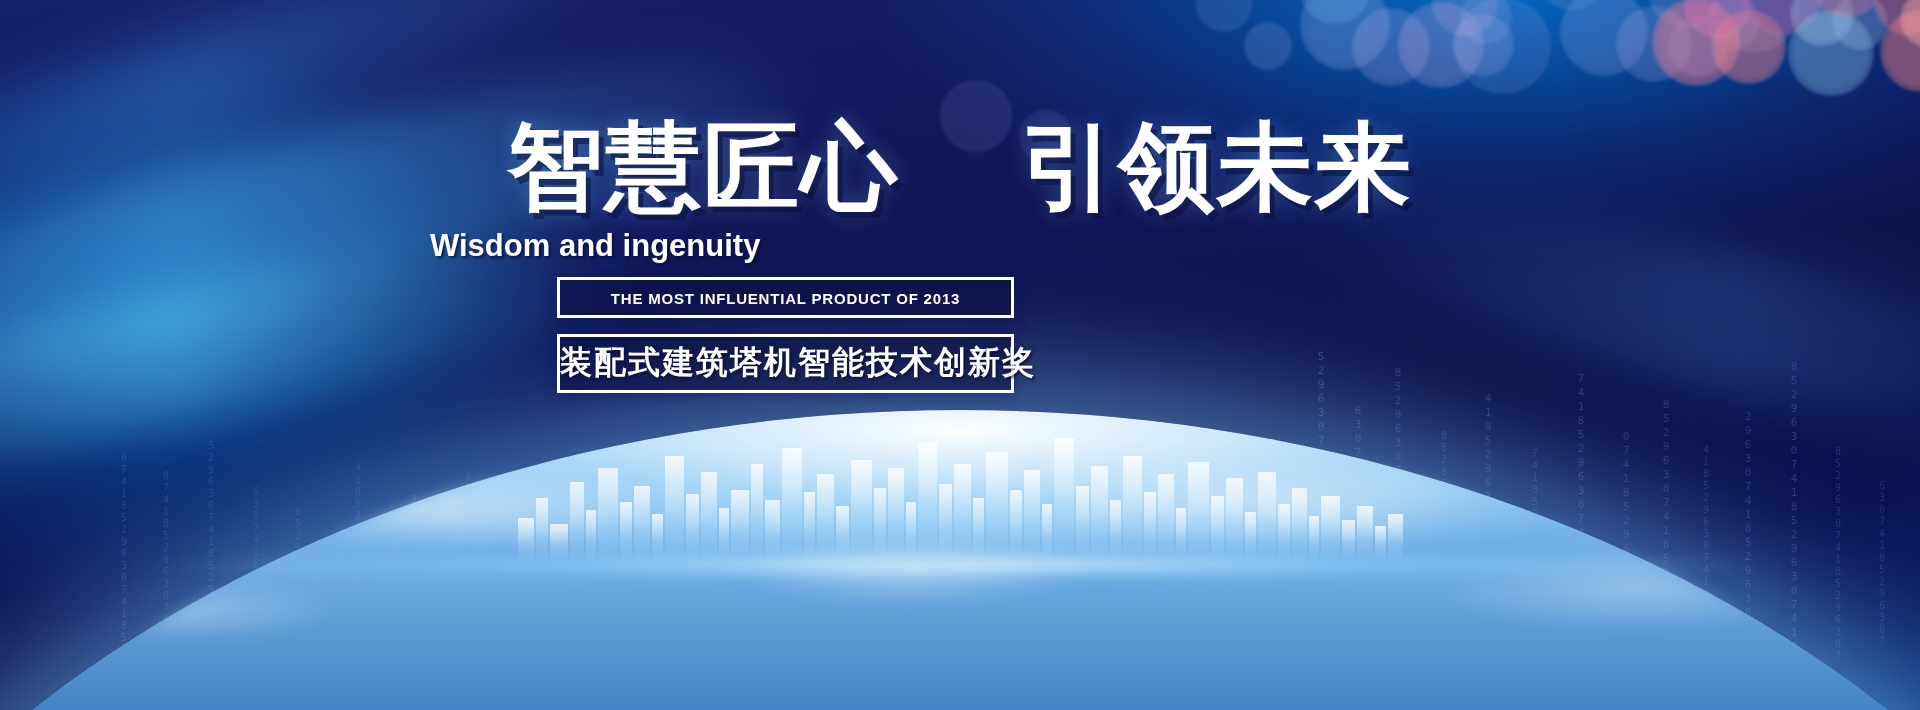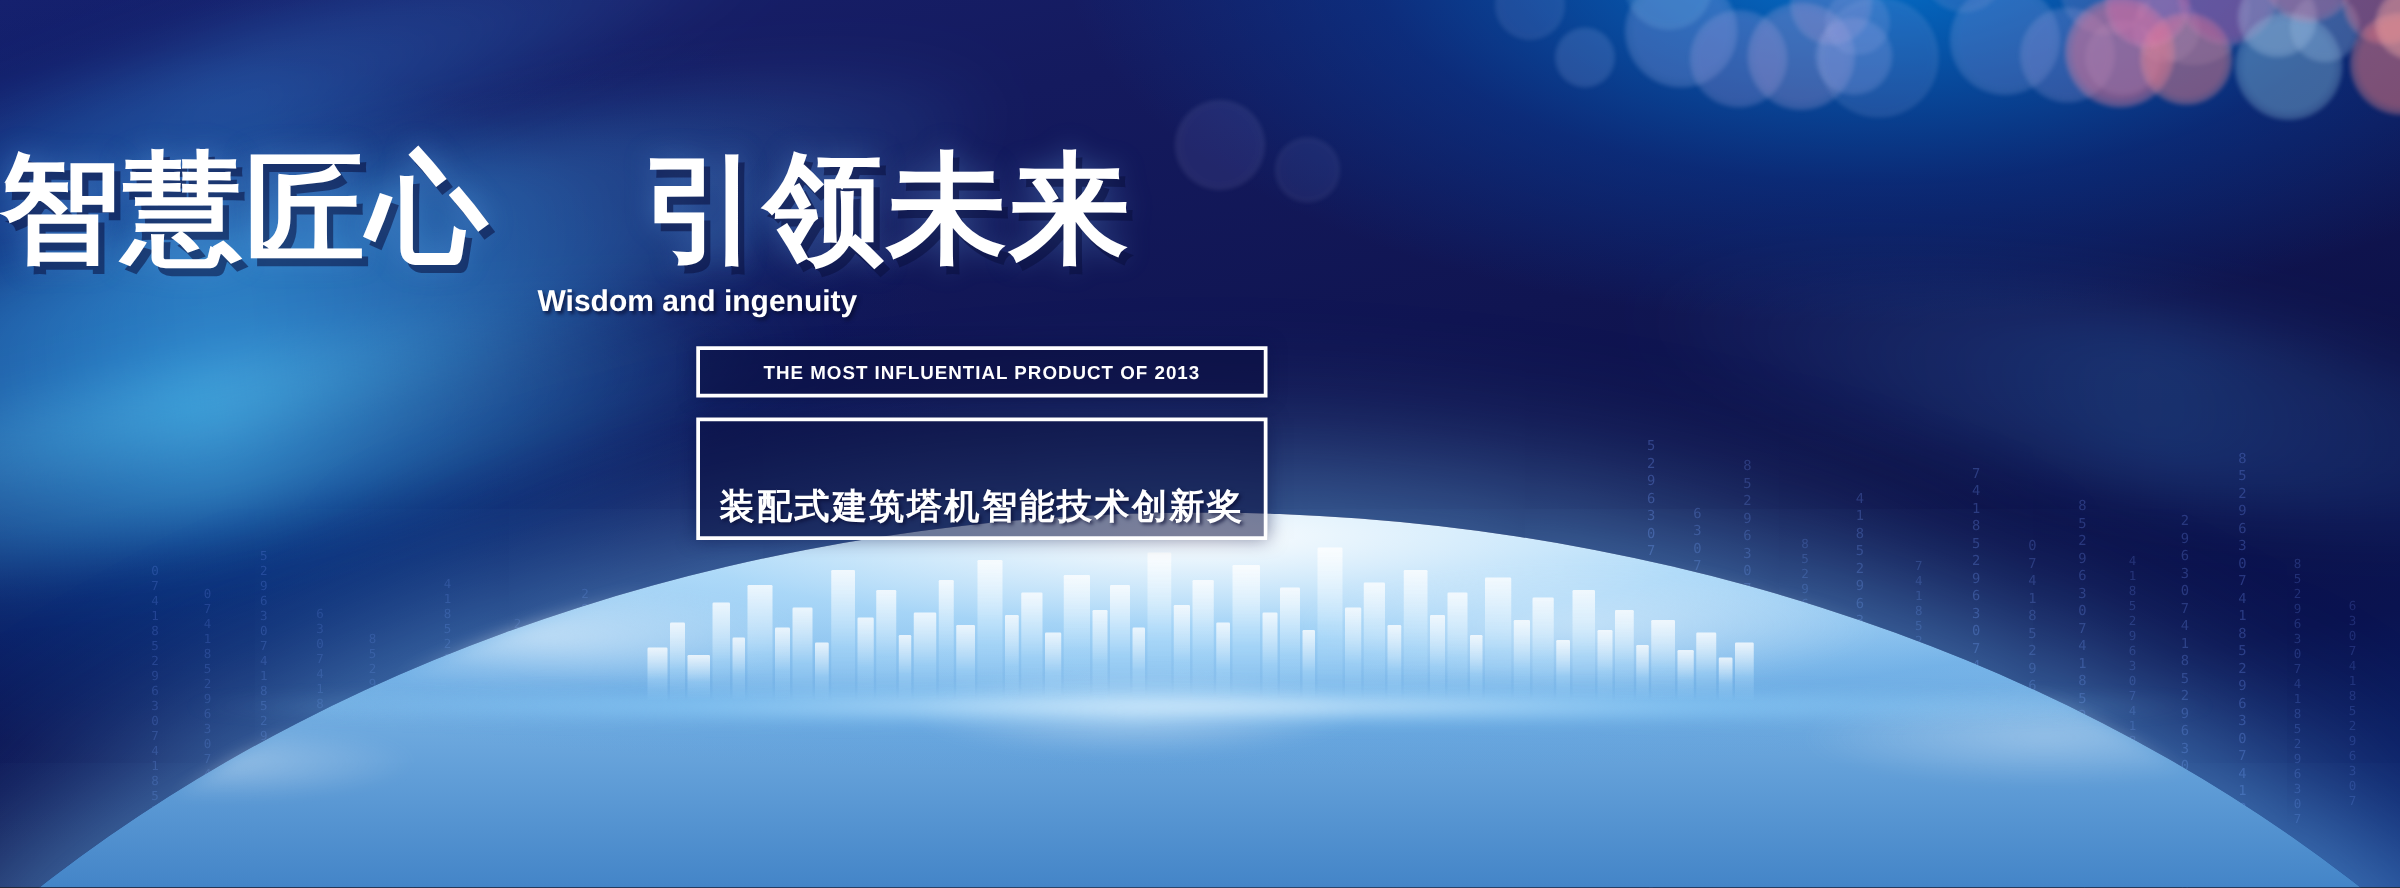--- a/index.html
+++ b/index.html
@@ -74,30 +74,30 @@
   }
 
   
   .city { position:absolute; left:50%; transform:translateX(-50%); bottom:150px;
           width:900px; height:130px; pointer-events:none; opacity:0.85; }
   .bld { position:absolute; bottom:0; background:linear-gradient(180deg, rgba(255,255,255,0.92), rgba(190,230,255,0.38) 60%, rgba(150,210,255,0.05));
          border-radius:1px; filter:blur(0.4px); }
 
   
   .headline {
-    position:absolute; left:0; right:0; top:104px; 
+    position:absolute; left:0; right:0; top:104px; text-align:center;
     color:#fff; font-size:96px; font-weight:700; letter-spacing:2px;
     text-shadow:5px 6px 0 rgba(10,14,60,0.55), 0 0 22px rgba(120,190,255,0.35);
     white-space:nowrap;
   }
   .headline .gap { display:inline-block; width:64px; }
 
   .sub-row { position:absolute; left:0; right:0; top:228px; height:30px; }
   .sub {
-    position:absolute; color:#fff; font-size:24px; font-weight:700;
+    position:absolute; color:#fff; font-size:31px; font-weight:700;
     letter-spacing:0px; text-shadow:2px 2px 3px rgba(8,12,50,0.75);
     white-space:nowrap;
   }
   .sub-left  { left:430px; }
   .sub-right { left:928px; }
 
   
   .awards { position:absolute; left:557px; top:277px; width:457px; }
   .award {
     border:3px solid #ffffff; background:rgba(10,14,62,0.52);
@@ -105,21 +105,21 @@
     box-shadow:0 0 14px rgba(8,16,70,0.5);
   }
   .award .cn {
     color:#fff; font-size:25px; font-weight:700; letter-spacing:3px;
     line-height:1.18; text-shadow:2px 2px 3px rgba(8,12,50,0.7); white-space:nowrap;
   }
   .award .en {
     color:#fff; font-size:11.5px; font-weight:700; letter-spacing:0.6px;
     margin-top:3px; line-height:1.15; white-space:nowrap;
   }
-  .award.a3 .cn { letter-spacing:2px; font-size:28px;margin-top:44px; }
+  .award.a3 .cn { letter-spacing:2px; font-size:32px; }
   .award.a3 .en { font-size:10.6px; letter-spacing:0.2px; }
   .award.a2 .en { font-size:15px; letter-spacing:0.8px; }
 
   
   .tagline { position:absolute; left:0; right:0; bottom:28px; text-align:center; }
   .tagline .cn {
     color:#ffffff; font-size:19px; font-weight:700; letter-spacing:6px;
     text-shadow:2px 2px 3px rgba(20,40,90,0.55); white-space:nowrap;
   }
   .tagline .en-row {

